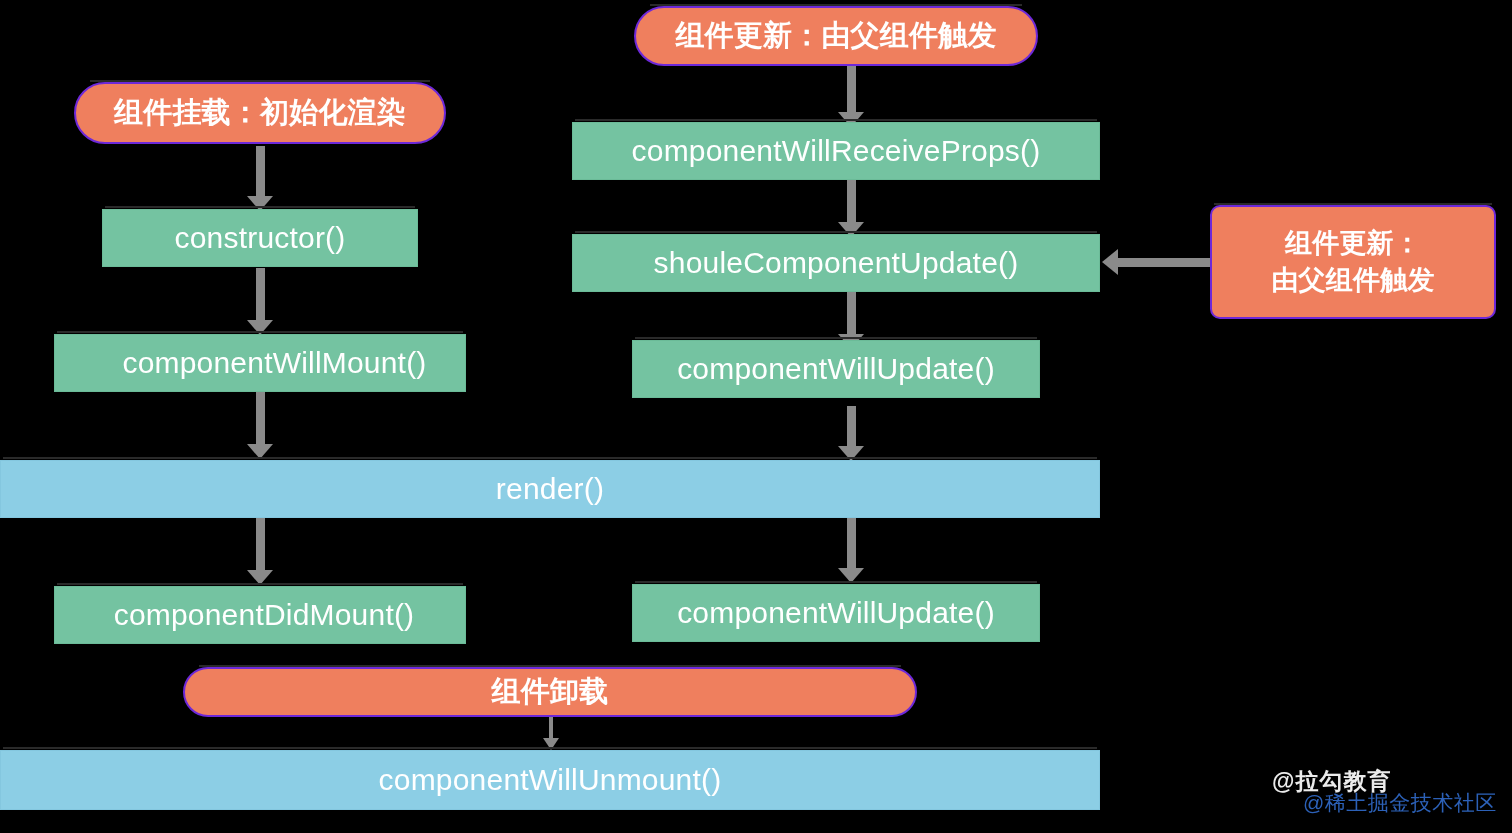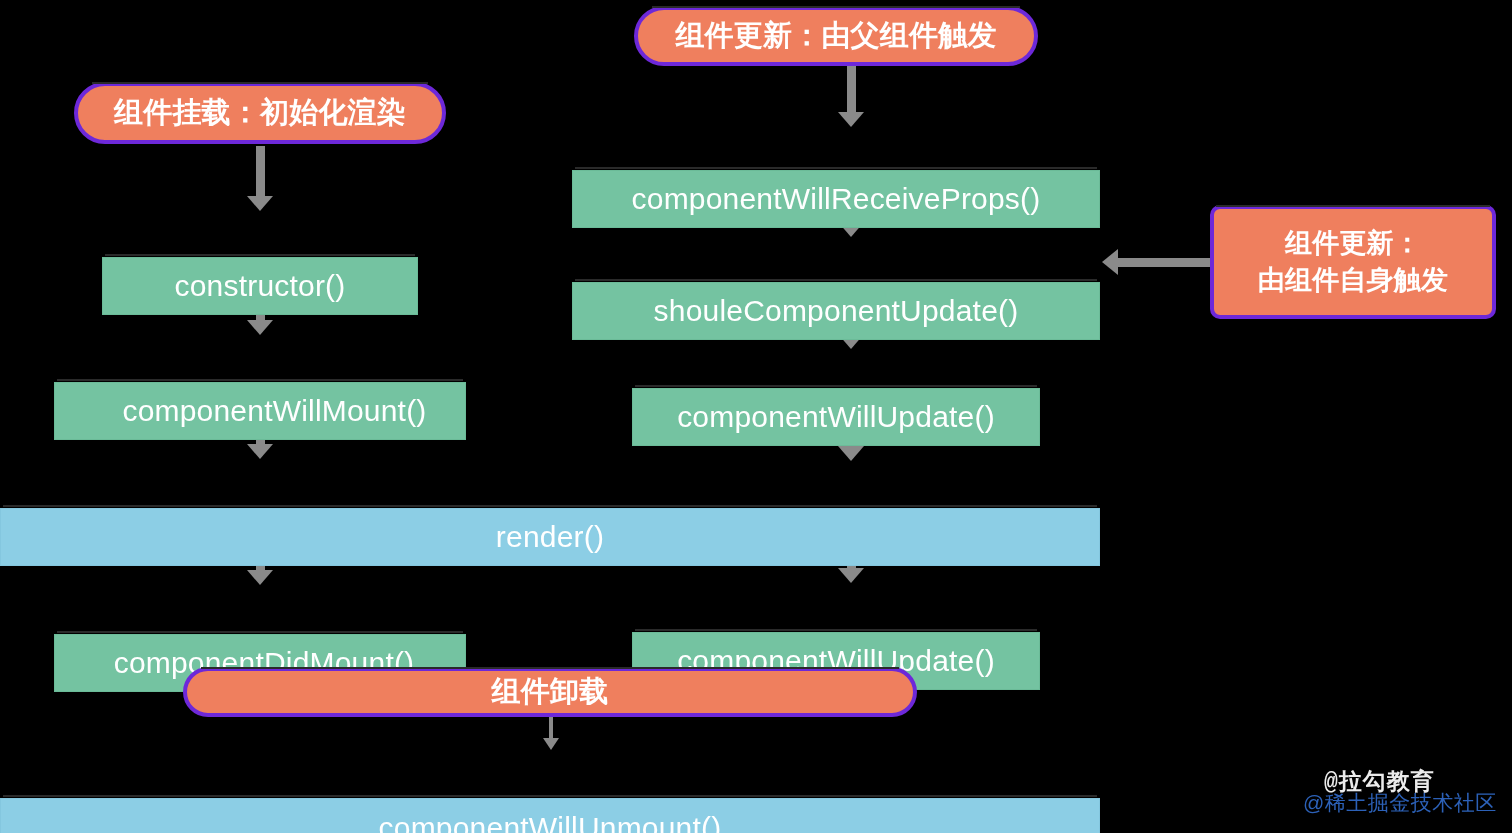--- a/index.html
+++ b/index.html
@@ -33,21 +33,21 @@
   .node.green {
     background: #74c3a1;
     border: 1px solid #6bbb98;
   }
   .node.blue {
     background: #8ccee5;
     border: 1px solid #84c7df;
   }
   .node.orange {
     background: #ef7f5e;
-    border: 4px solid #6d28d9;
+    border: 2px solid #6d28d9;
   }
   .node.pill {
     border-radius: 999px;
   }
   .node.rounded {
     border-radius: 10px;
   }
 
   
   .node::before {
@@ -55,21 +55,21 @@
     position: absolute;
     left: 2px;
     right: 2px;
     top: -4px;
     height: 2px;
     background: #2a2a2a;
     pointer-events: none;
   }
   .node.pill::before { left: 14px; right: 14px; }
 
-  .label-latin { font-size: 30px; font-weight: 400; margin-top: 48px; }
+  .label-latin { font-size: 30px; font-weight: 400; }
   .label-cjk   { font-size: 29px; font-weight: 700; }
   .label-cjk-sm{ font-size: 27px; font-weight: 700; }
 
   
   .arrow-v {
     position: absolute;
     width: 26px;
     pointer-events: none;
   }
   .arrow-v .shaft {
@@ -231,32 +231,32 @@
   <div class="node green label-latin" style="left:632px; top:340px; width:408px; height:58px;">
     <span>componentWillUpdate()</span>
   </div>
 
   <div class="node green label-latin" style="left:632px; top:584px; width:408px; height:58px;">
     <span>componentWillUpdate()</span>
   </div>
 
   <div class="node orange rounded label-cjk-sm" style="left:1210px; top:205px; width:286px; height:114px; flex-direction:column; gap:4px;">
     <span>组件更新：</span>
-    <span>由组件自身触发</span>
+    <span>由父组件触发</span>
   </div>
 
   <div class="node blue label-latin" style="left:0px; top:460px; width:1100px; height:58px;">
     <span>render()</span>
   </div>
 
   <div class="node orange pill label-cjk" style="left:183px; top:667px; width:734px; height:50px;">
     <span>组件卸载</span>
   </div>
 
   <div class="node blue label-latin" style="left:0px; top:750px; width:1100px; height:60px;">
     <span>componentWillUnmount()</span>
   </div>
 
-  <div class="wm wm-primary" style="left:1324px; top:766px;font-family:Liberation Mono, monospace;">@拉勾教育</div>
+  <div class="wm wm-primary" style="left:1272px; top:766px;">@拉勾教育</div>
 
   <div class="wm wm-secondary" style="left:1303px; top:789px;">@稀土掘金技术社区</div>
 
 </div>
 
 </body></html>

